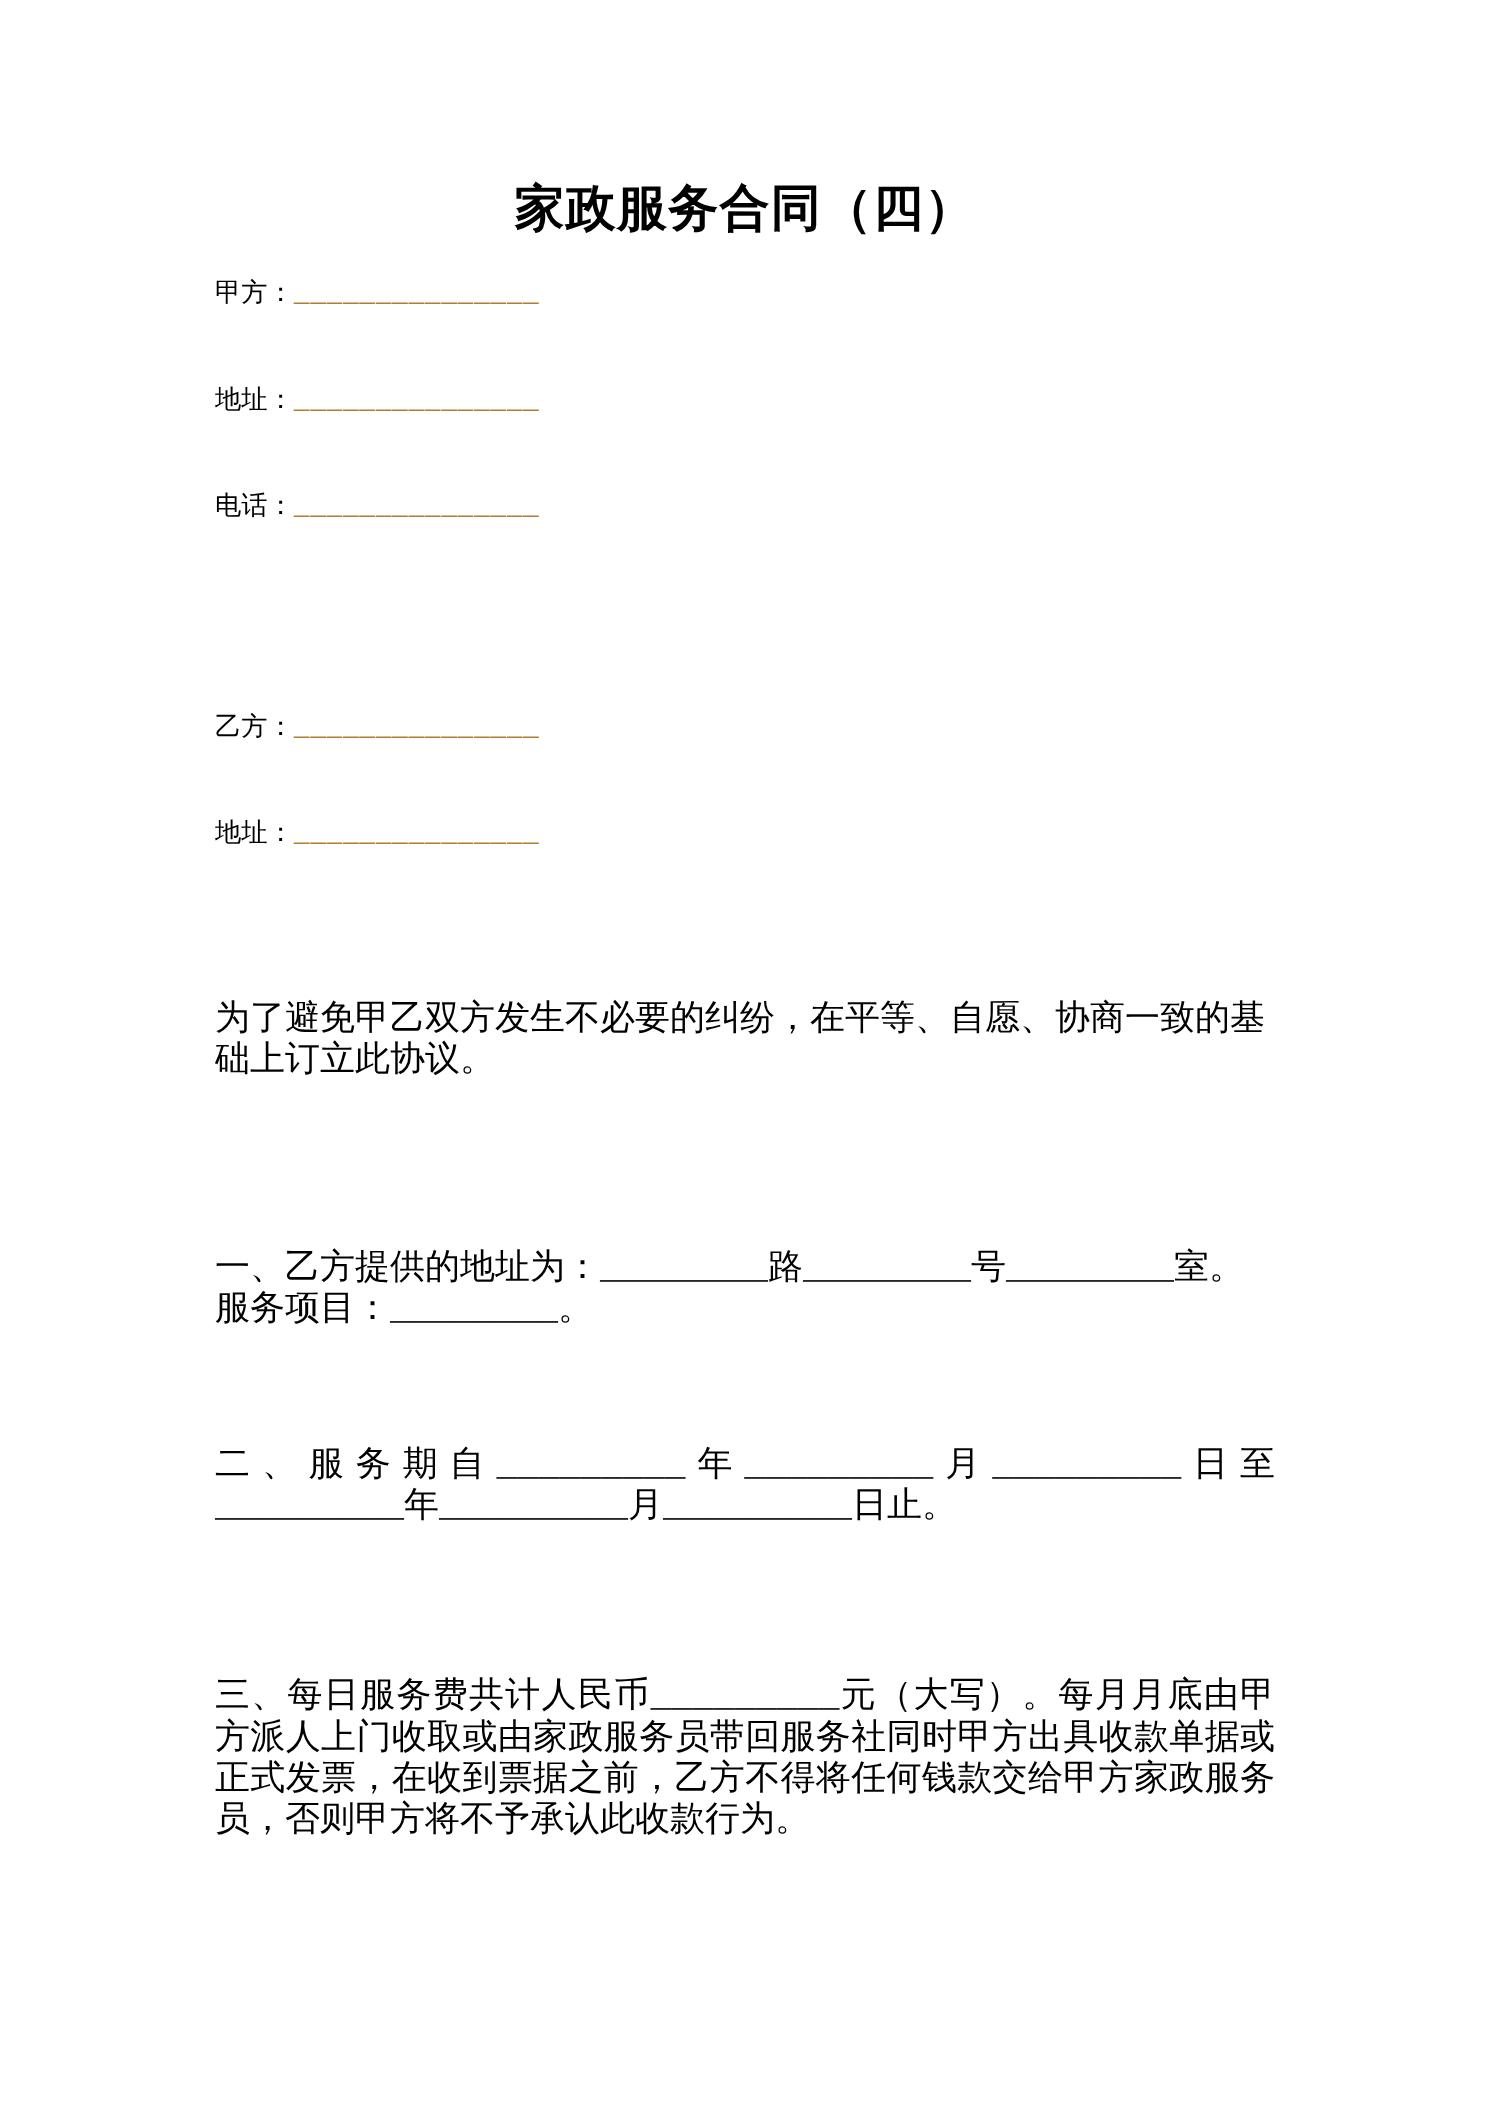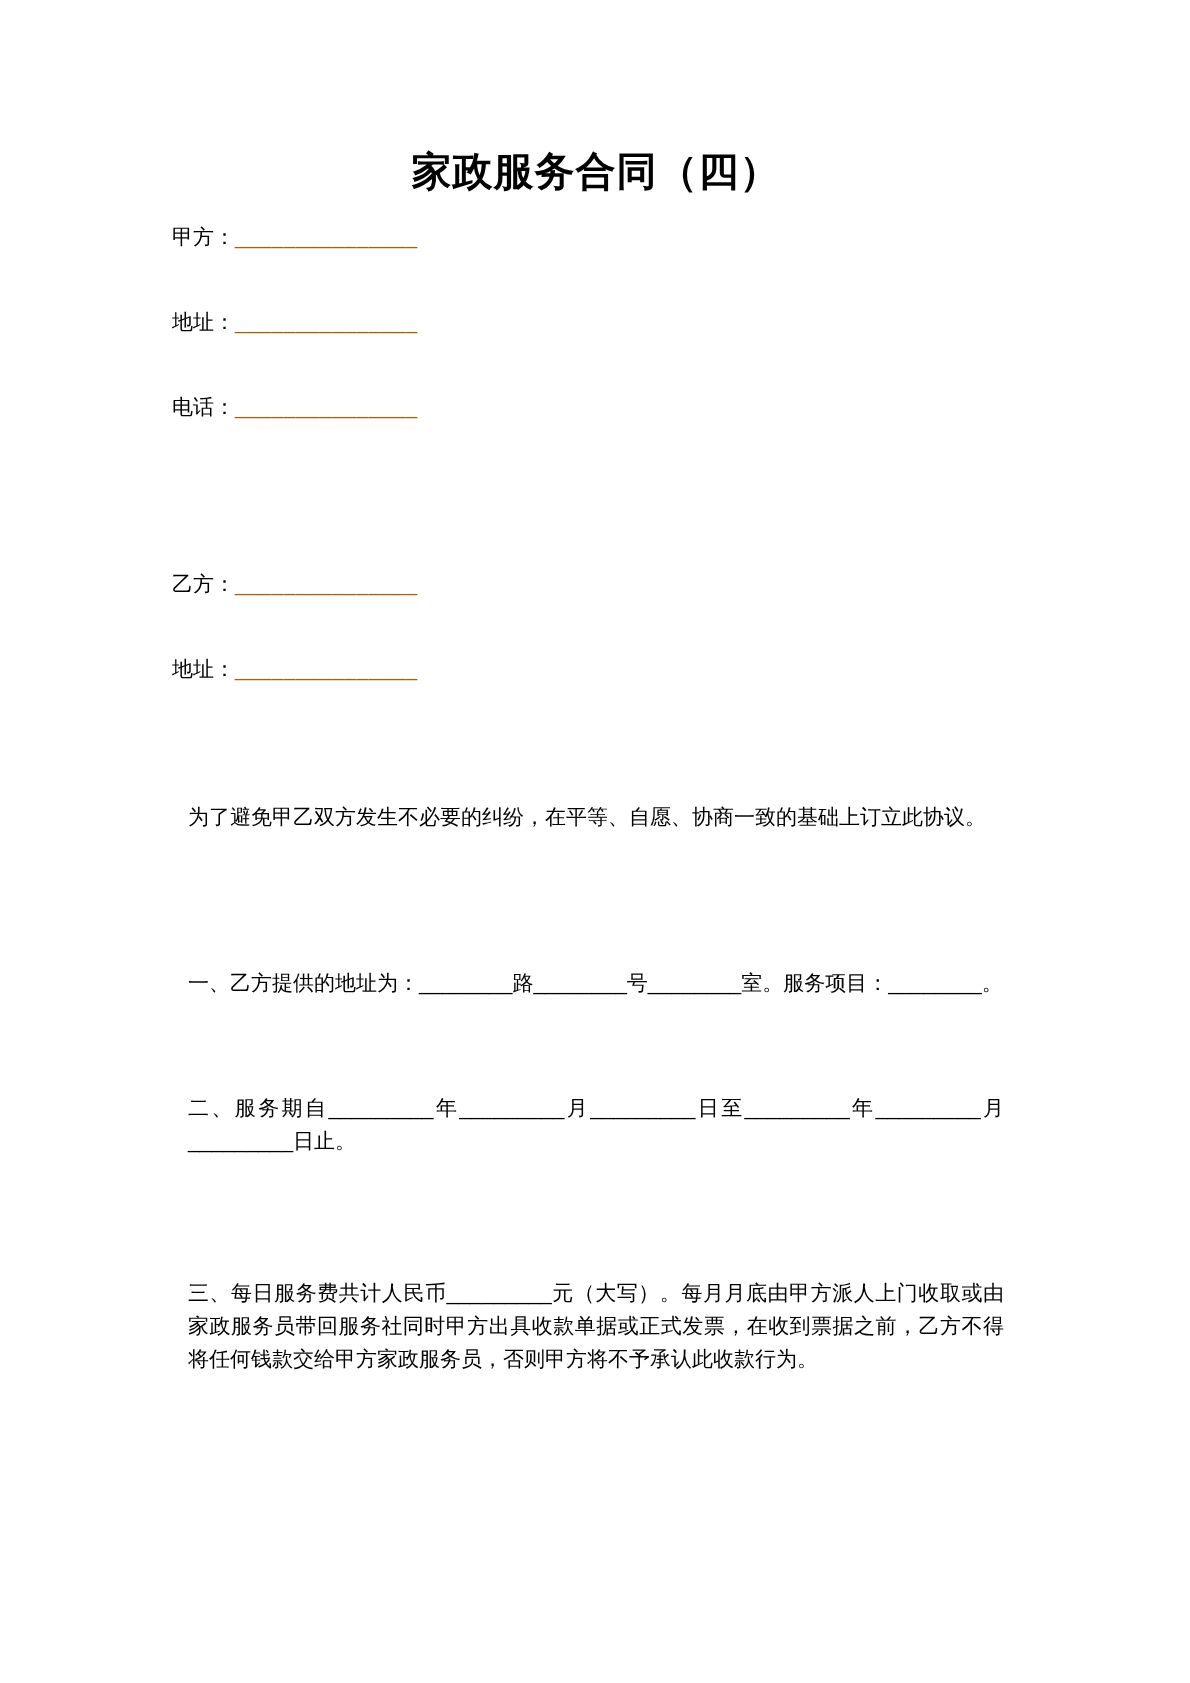--- a/index.html
+++ b/index.html
@@ -7,21 +7,21 @@
     padding: 0;
     background: #ffffff;
   }
   .page {
     position: relative;
     width: 1190px;
     height: 1683px;
     margin: 0 auto;
     background: #ffffff;
     color: #000000;
-    font-family: Liberation Sans, sans-serif;
+    font-family: Liberation Mono, monospace;
     box-sizing: border-box;
     padding: 0 170px 0 172px;
     overflow: hidden;
   }
   .title {
     margin: 146px 0 0 0;
     font-size: 40px;
     line-height: 50px;
     font-weight: bold;
     text-align: center;
@@ -40,22 +40,22 @@
     margin-top: 144px;
   }
   .blank {
     color: #a16207;
     letter-spacing: 0.5px;
   }
   .gap-wide {
     margin-left: 14px;
   }
   .para {
-    margin: 16px;
-    font-size: 21px;
+    margin: 0;
+    font-size: 28px;
     line-height: 33px;
   }
   .intro {
     margin-top: 115px;
   }
   .clause-1 {
     margin-top: 133px;
   }
   .clause-2 {
     margin-top: 92px;

